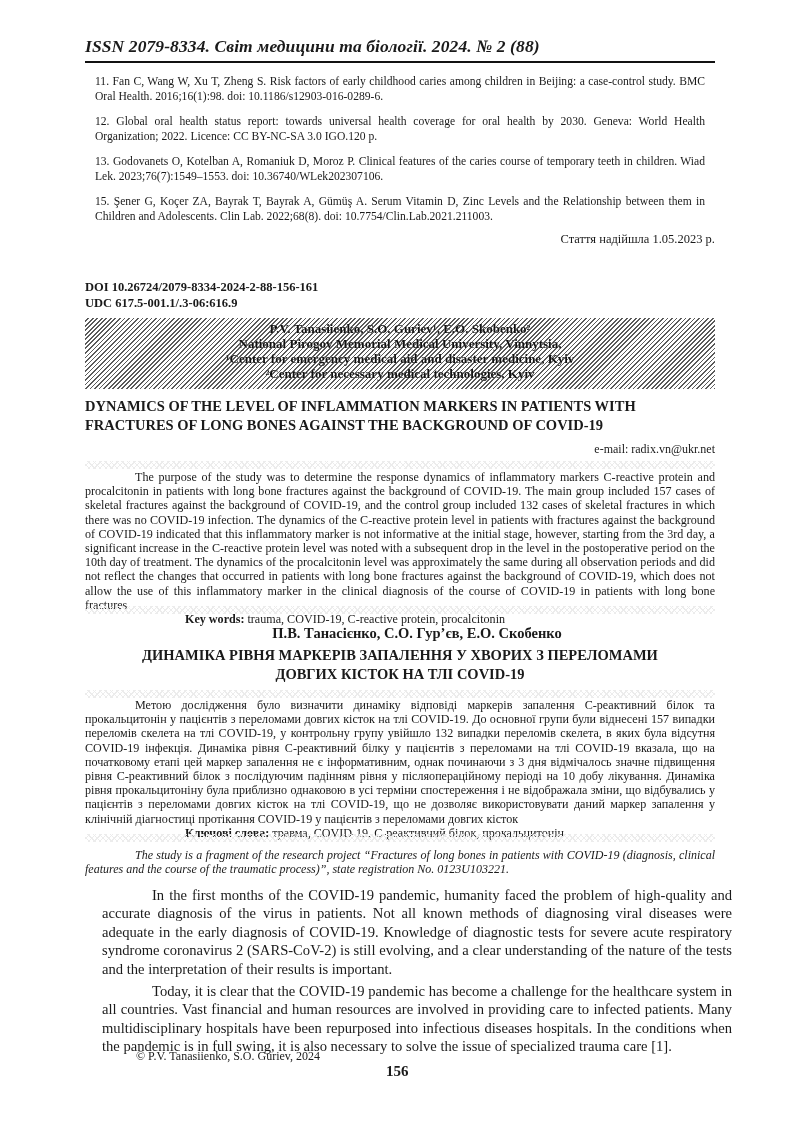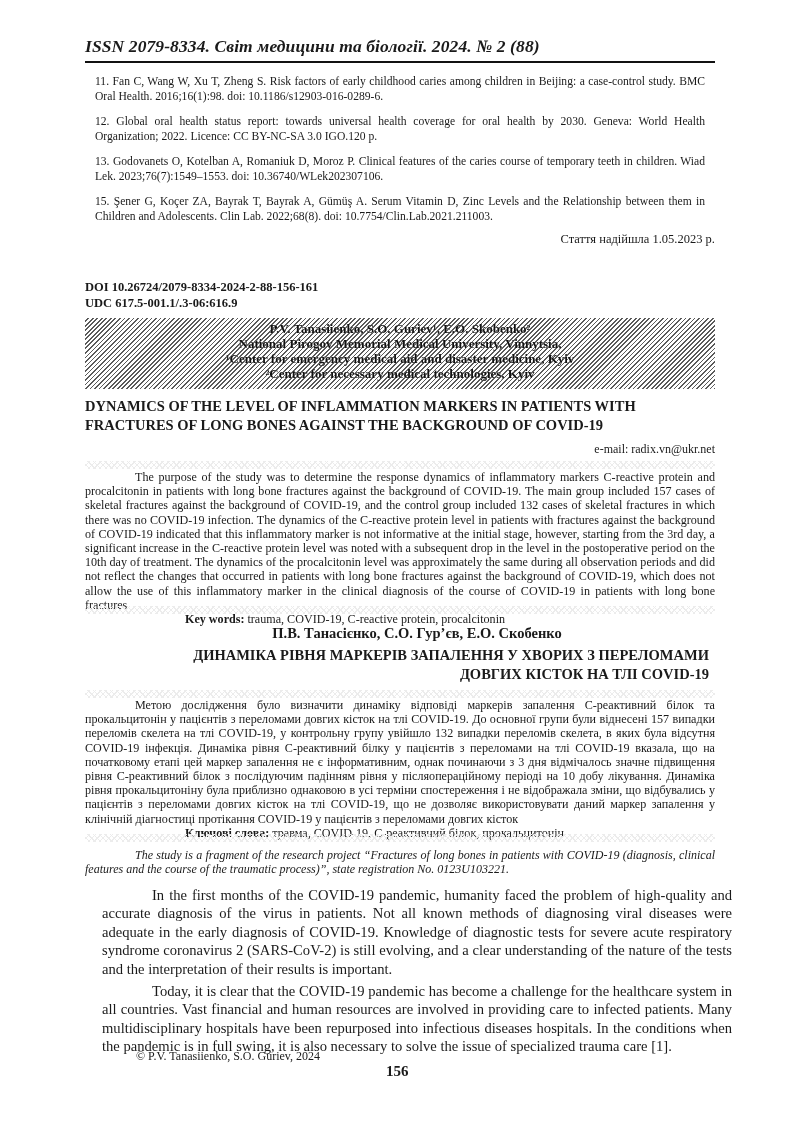--- a/index.html
+++ b/index.html
@@ -31,21 +31,21 @@
     background: repeating-linear-gradient(45deg, transparent 0 3px, #ececec 3px 4px),
                 repeating-linear-gradient(-45deg, transparent 0 3px, #ececec 3px 4px); }
 
   .abstract { position: absolute; left: 85px; width: 630px; font-size: 12.1px; line-height: 14.2px; text-align: justify; }
   .abstract p { margin: 0; text-indent: 50px; }
   .kw { margin: 0; padding-left: 50px; }
   .kw b { font-weight: bold; }
 
   .authors-ua { position: absolute; left: 102px; top: 625px; width: 630px; text-align: center;
     font-weight: bold; font-size: 14.5px; }
-  .title-ua { position: absolute; left: 79px; top: 646px; width: 630px; text-align: right;
+  .title-ua { position: absolute; left: 85px; top: 646px; width: 630px; text-align: center;
     font-weight: bold; font-size: 14.5px; line-height: 19px; }
 
   .fragment { position: absolute; left: 85px; top: 848px; width: 630px; font-style: italic;
     font-size: 12px; line-height: 14px; text-align: justify; }
   .fragment p { margin: 0; text-indent: 50px; }
 
   .body-text { position: absolute; left: 102px; top: 886px; width: 630px; font-size: 14.6px;
     line-height: 18.4px; text-align: justify; }
   .body-text p { margin: 0; text-indent: 50px; }
   .body-text p + p { margin-top: 4px; }

